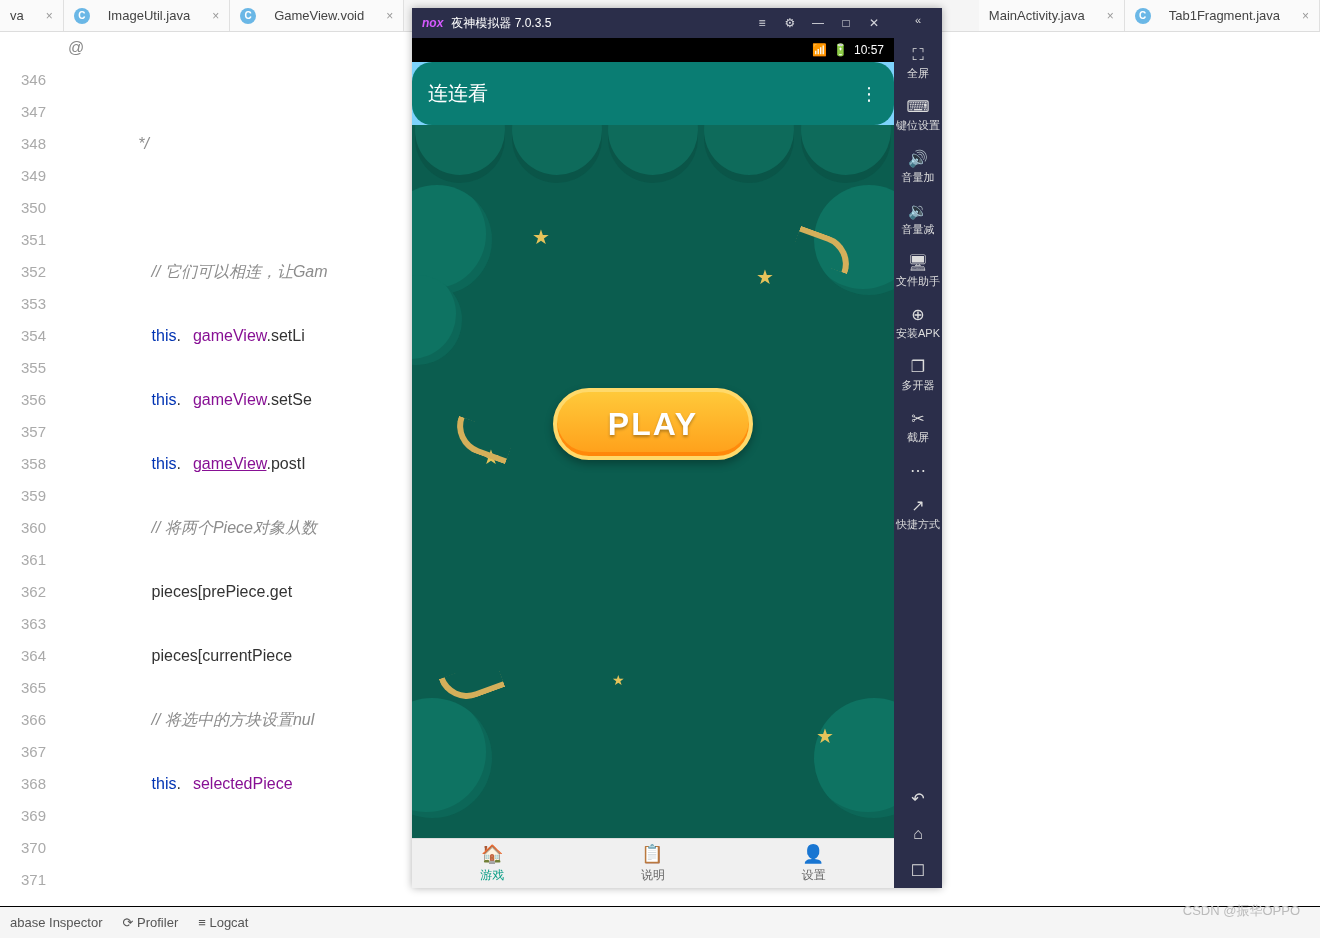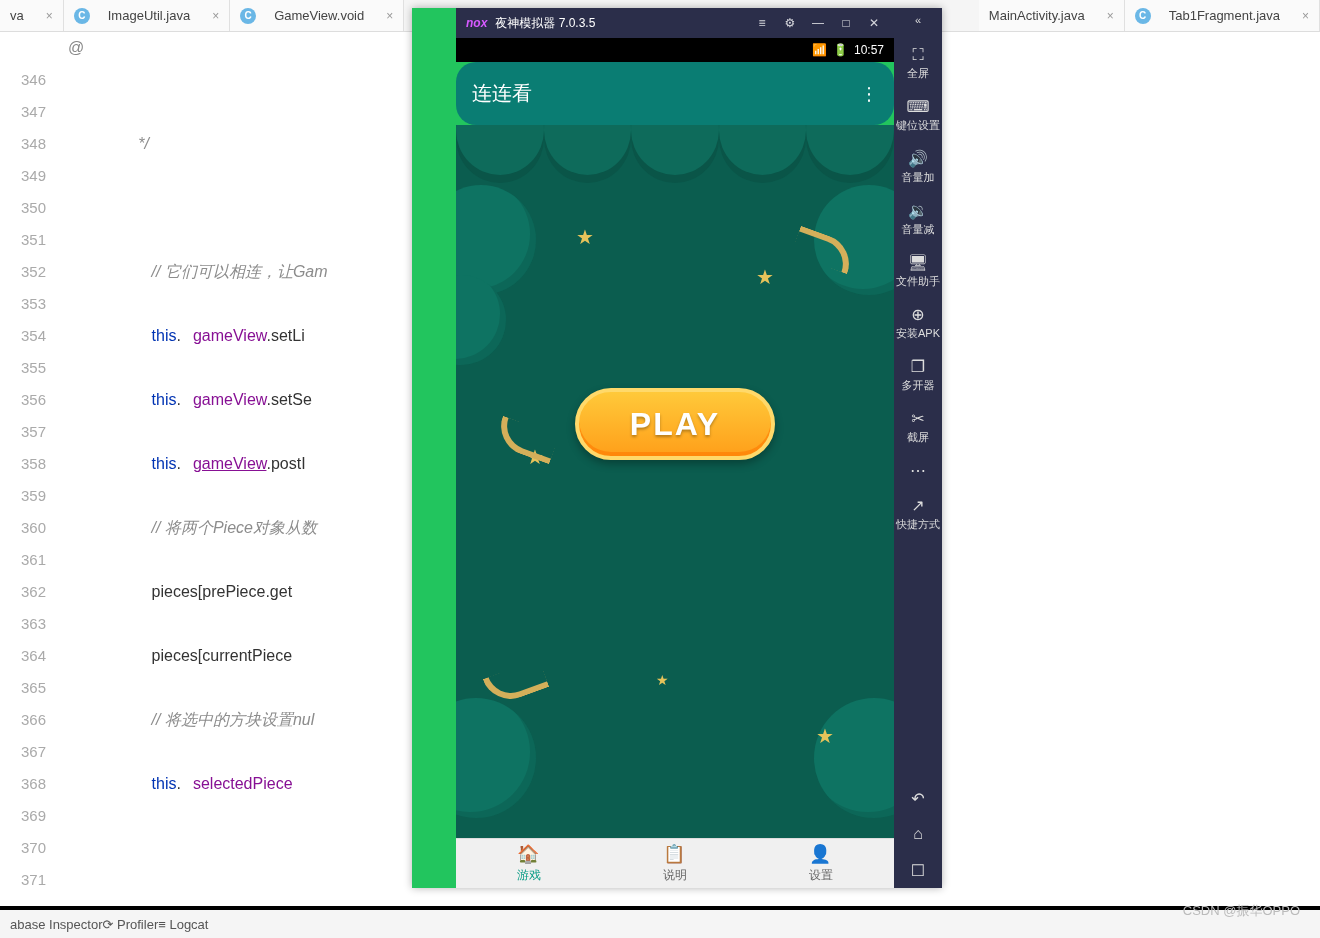--- a/index.html
+++ b/index.html
@@ -17,21 +17,21 @@
 .gutter .ln { height: 32px; }
 .ann { width: 40px; background: #fff; color: #888; line-height: 32px; font-family: Consolas, monospace; text-align: center; }
 .code { flex: 1; font-family: Consolas, monospace; font-size: 16px; line-height: 32px; color: #333; white-space: pre; padding-left: 20px; position: relative; }
 .kw { color: #0033b3; }
 .this { color: #0033b3; }
 .field { color: #871094; margin-left: 12px; }
 .comment { color: #8c8c8c; font-style: italic; }
 
 
 .emu { position: absolute; left: 412px; top: 8px; width: 530px; height: 880px; display: flex; box-shadow: 0 0 8px rgba(0,0,0,.3); }
-.emu-main { flex: 1; background: #22c55e; display: flex; flex-direction: column; padding-left: 44px; }
+.emu-main { flex: 1; background: #7dd3fc; display: flex; flex-direction: column; }
 .emu-title { height: 30px; background: #2b2e4a; color: #fff; font-size: 12px; display: flex; align-items: center; padding: 0 10px; gap: 8px; }
 .emu-title .logo { color: #d65aff; font-weight: bold; font-style: italic; }
 .emu-title .sp { flex: 1; }
 .emu-title .ibtn { width: 20px; text-align: center; cursor: pointer; opacity: .8; }
 .emu-status { height: 24px; background: #000; color: #fff; font-size: 12px; display: flex; align-items: center; justify-content: flex-end; gap: 6px; padding: 0 10px; }
 .emu-appbar { height: 63px; background: #0a7d73; color: #fff; display: flex; align-items: center; padding: 0 16px; font-size: 20px; justify-content: space-between; border-radius: 20px; }
 .emu-appbar .dots { font-size: 18px; }
 .emu-game { flex: 1; background: #0b5d4f; position: relative; overflow: hidden; }
 .emu-play { position: absolute; left: 50%; top: 42%; transform: translate(-50%,-50%); width: 200px; height: 72px; background: linear-gradient(#ffc93a,#ff9f1a); border-radius: 36px; display: flex; align-items: center; justify-content: center; color: #fff; font-size: 32px; font-weight: bold; text-shadow: 0 2px 3px rgba(0,0,0,.3); box-shadow: inset 0 -4px 0 rgba(255,120,0,.6), 0 4px 8px rgba(0,0,0,.3); letter-spacing: 2px; cursor: pointer; border: 4px solid #ffd96a; }
 .leaf { position: absolute; border-radius: 50%; background: #0e7362; box-shadow: inset -6px -6px 0 rgba(0,0,0,.1); }
@@ -46,21 +46,21 @@
 
 
 .emu-side { width: 48px; background: #2b2e4a; color: #ddd; display: flex; flex-direction: column; align-items: center; padding-top: 6px; font-size: 11px; }
 .emu-side .chev { height: 24px; cursor: pointer; }
 .emu-side .sbtn { display: flex; flex-direction: column; align-items: center; gap: 2px; padding: 8px 0; cursor: pointer; width: 100%; }
 .emu-side .sbtn .sic { font-size: 16px; }
 .emu-side .spacer { flex: 1; }
 .emu-side .navbtn { width: 100%; height: 36px; display: flex; align-items: center; justify-content: center; cursor: pointer; font-size: 16px; }
 
 
-.bottom-bar { position: absolute; bottom: 0; left: 0; right: 0; height: 32px; background: #f5f5f5; border-top: 4px solid #000000; display: flex; align-items: center; font-size: 13px; color: #555; padding: 0 10px; }
+.bottom-bar { position: absolute; bottom: 0; left: 0; right: 0; height: 32px; background: #f5f5f5; border-top: 1px solid #000000; display: flex; align-items: center; font-size: 13px; color: #555; padding: 0 10px; gap: 20px; }
 .watermark { position: absolute; right: 20px; bottom: 18px; color: #bbb; font-size: 13px; }
 </style>
 </head>
 <body>
 
 <div class="tabs">
   <div class="tab">
       <span>va</span>
       <span class="x">×</span>
     </div>

